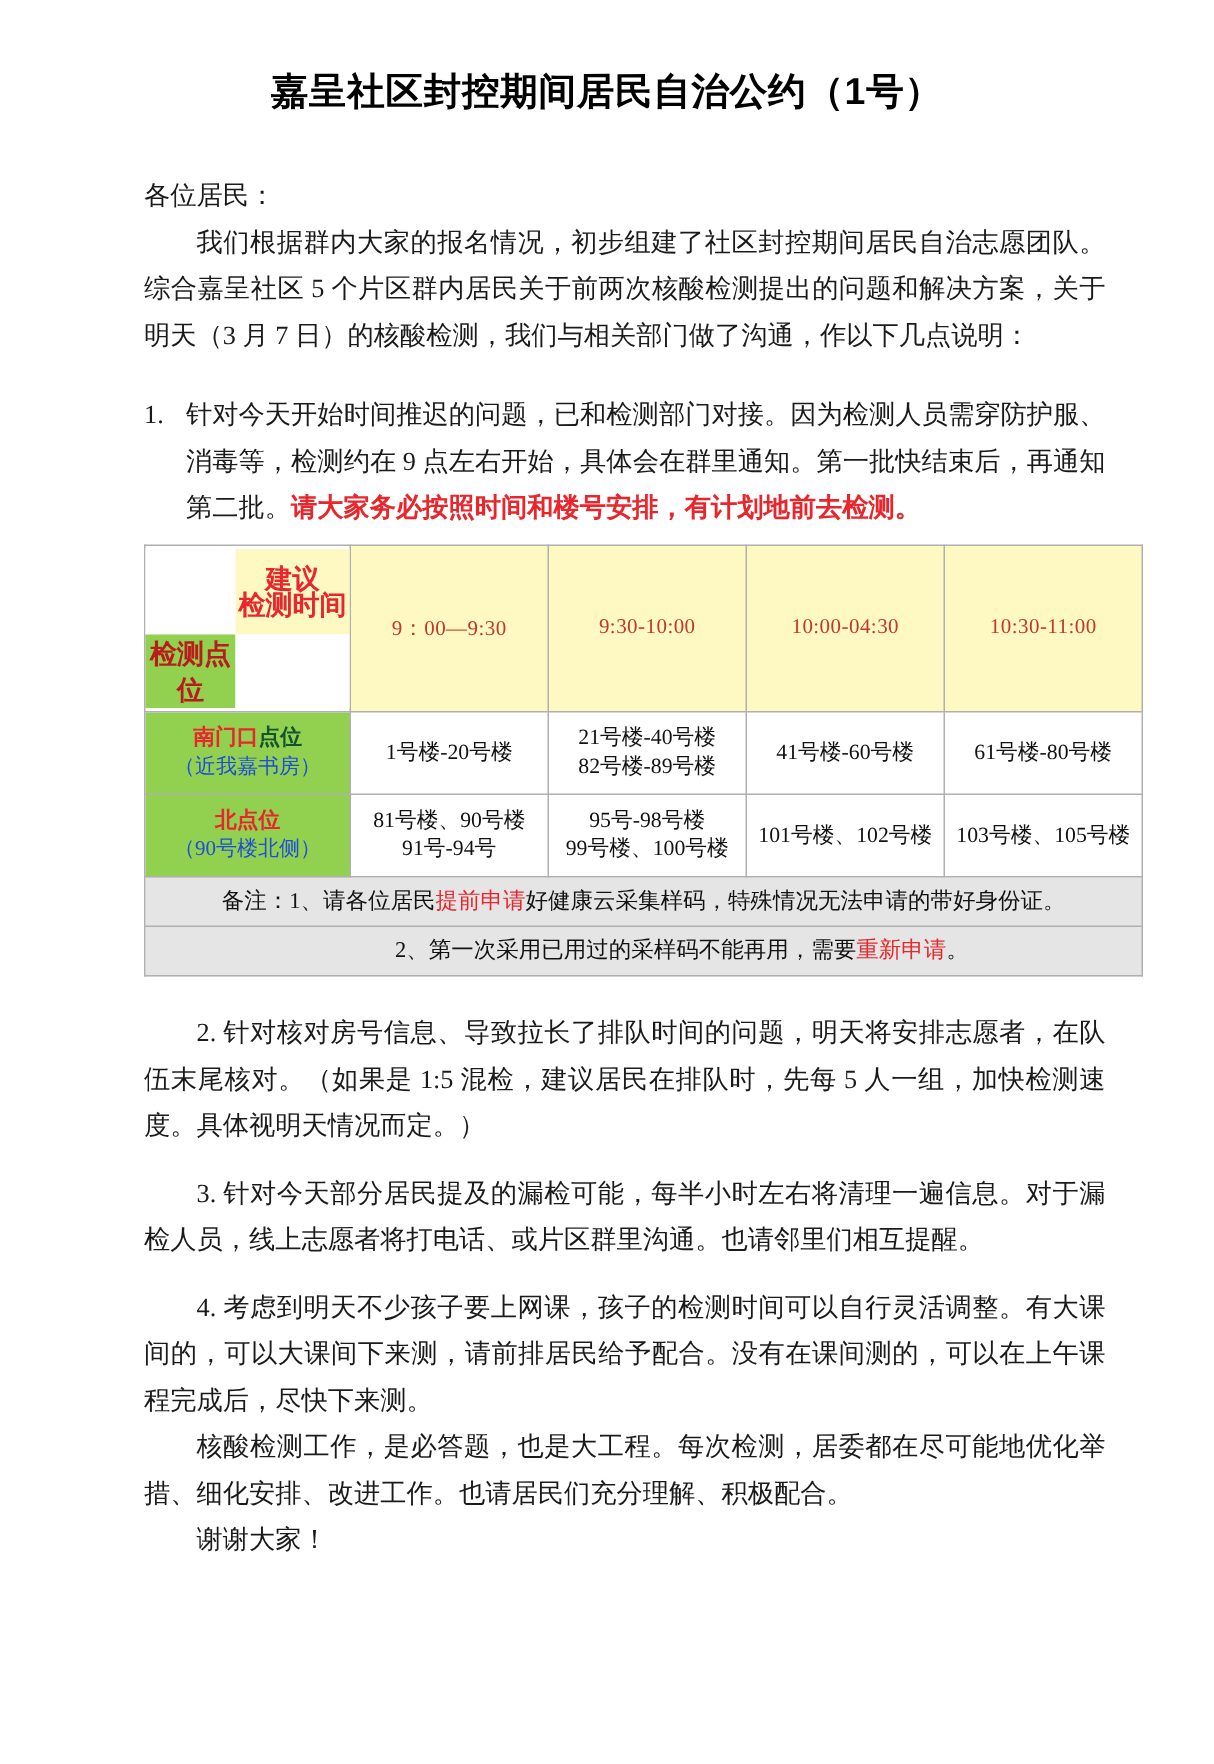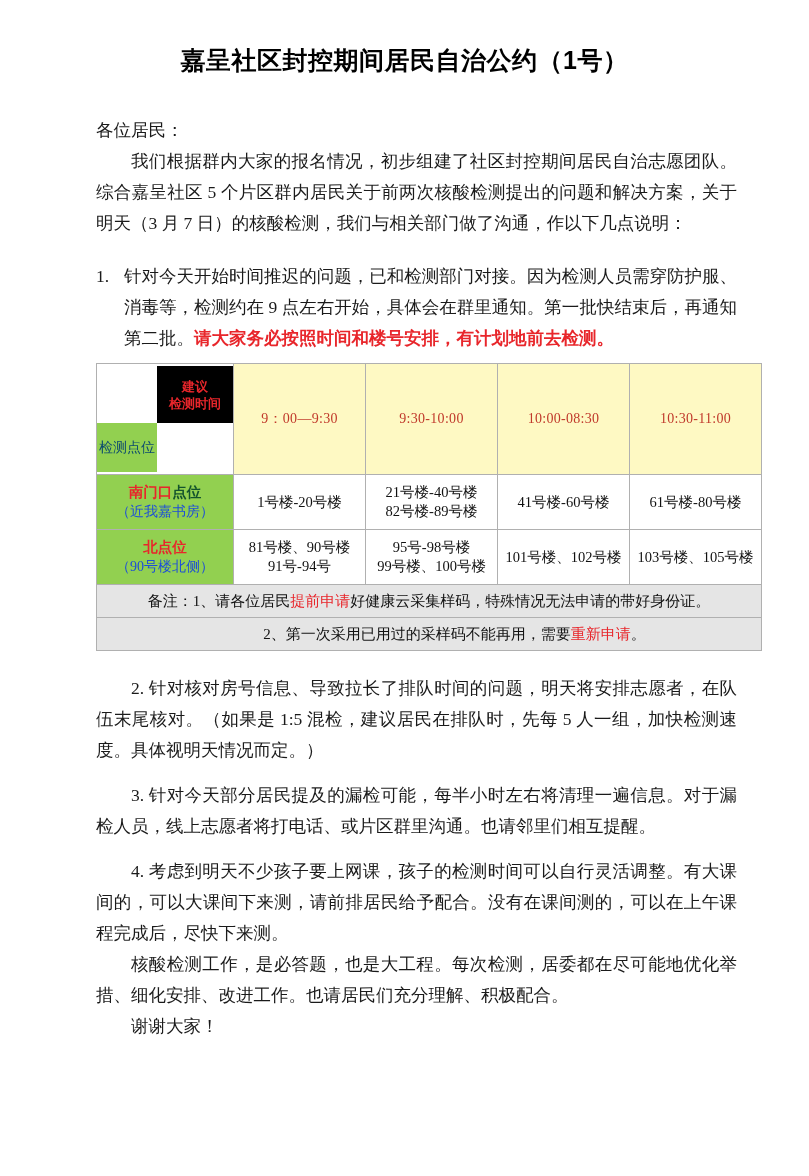--- a/index.html
+++ b/index.html
@@ -102,34 +102,34 @@
   }
   .corner-inner {
     width: 100%;
     height: 106px;
     display: grid;
     grid-template-columns: 60px 1fr;
     grid-template-rows: 57px 49px;
   }
   .corner-tl { background: #ffffff; }
   .corner-tr {
-    background: #000000;
-    color: #e8262b;
-    font-weight: bold;
-    font-size: 13px;
+    background: #fef9c3;
+    color: #e8262b;
+    font-weight: bold;
+    font-size: 18px;
     line-height: 17px;
     display: flex;
     align-items: center;
     justify-content: center;
   }
   .corner-bl {
     background: #92d050;
-    color: #0c4a6e;
-    font-weight: normal;
-    font-size: 14px;
+    color: #b91c1c;
+    font-weight: bold;
+    font-size: 18px;
     display: flex;
     align-items: center;
     justify-content: center;
   }
   .corner-br { background: #ffffff; }
   .corner-tr span { display: block; }
   .th-time {
     background: #fef9c3;
     color: #c0392b;
     font-size: 14px;
@@ -204,21 +204,21 @@
                     <span>建议</span>
                     <span>检测时间</span>
                   </div>
                 </div>
                 <div class="corner-bl">检测点位</div>
                 <div class="corner-br"></div>
               </div>
             </td>
             <td class="th-time">9：00—9:30</td>
             <td class="th-time">9:30-10:00</td>
-            <td class="th-time">10:00-08:30</td>
+            <td class="th-time">10:00-04:30</td>
             <td class="th-time">10:30-11:00</td>
           </tr>
 
           <tr>
             <td class="loc-cell">
               <div><span class="hl">南门口</span><span class="nm">点位</span></div>
               <div class="sub">（近我嘉书房）</div>
             </td>
             <td class="cell-plain">
               <div>1号楼-20号楼</div>

